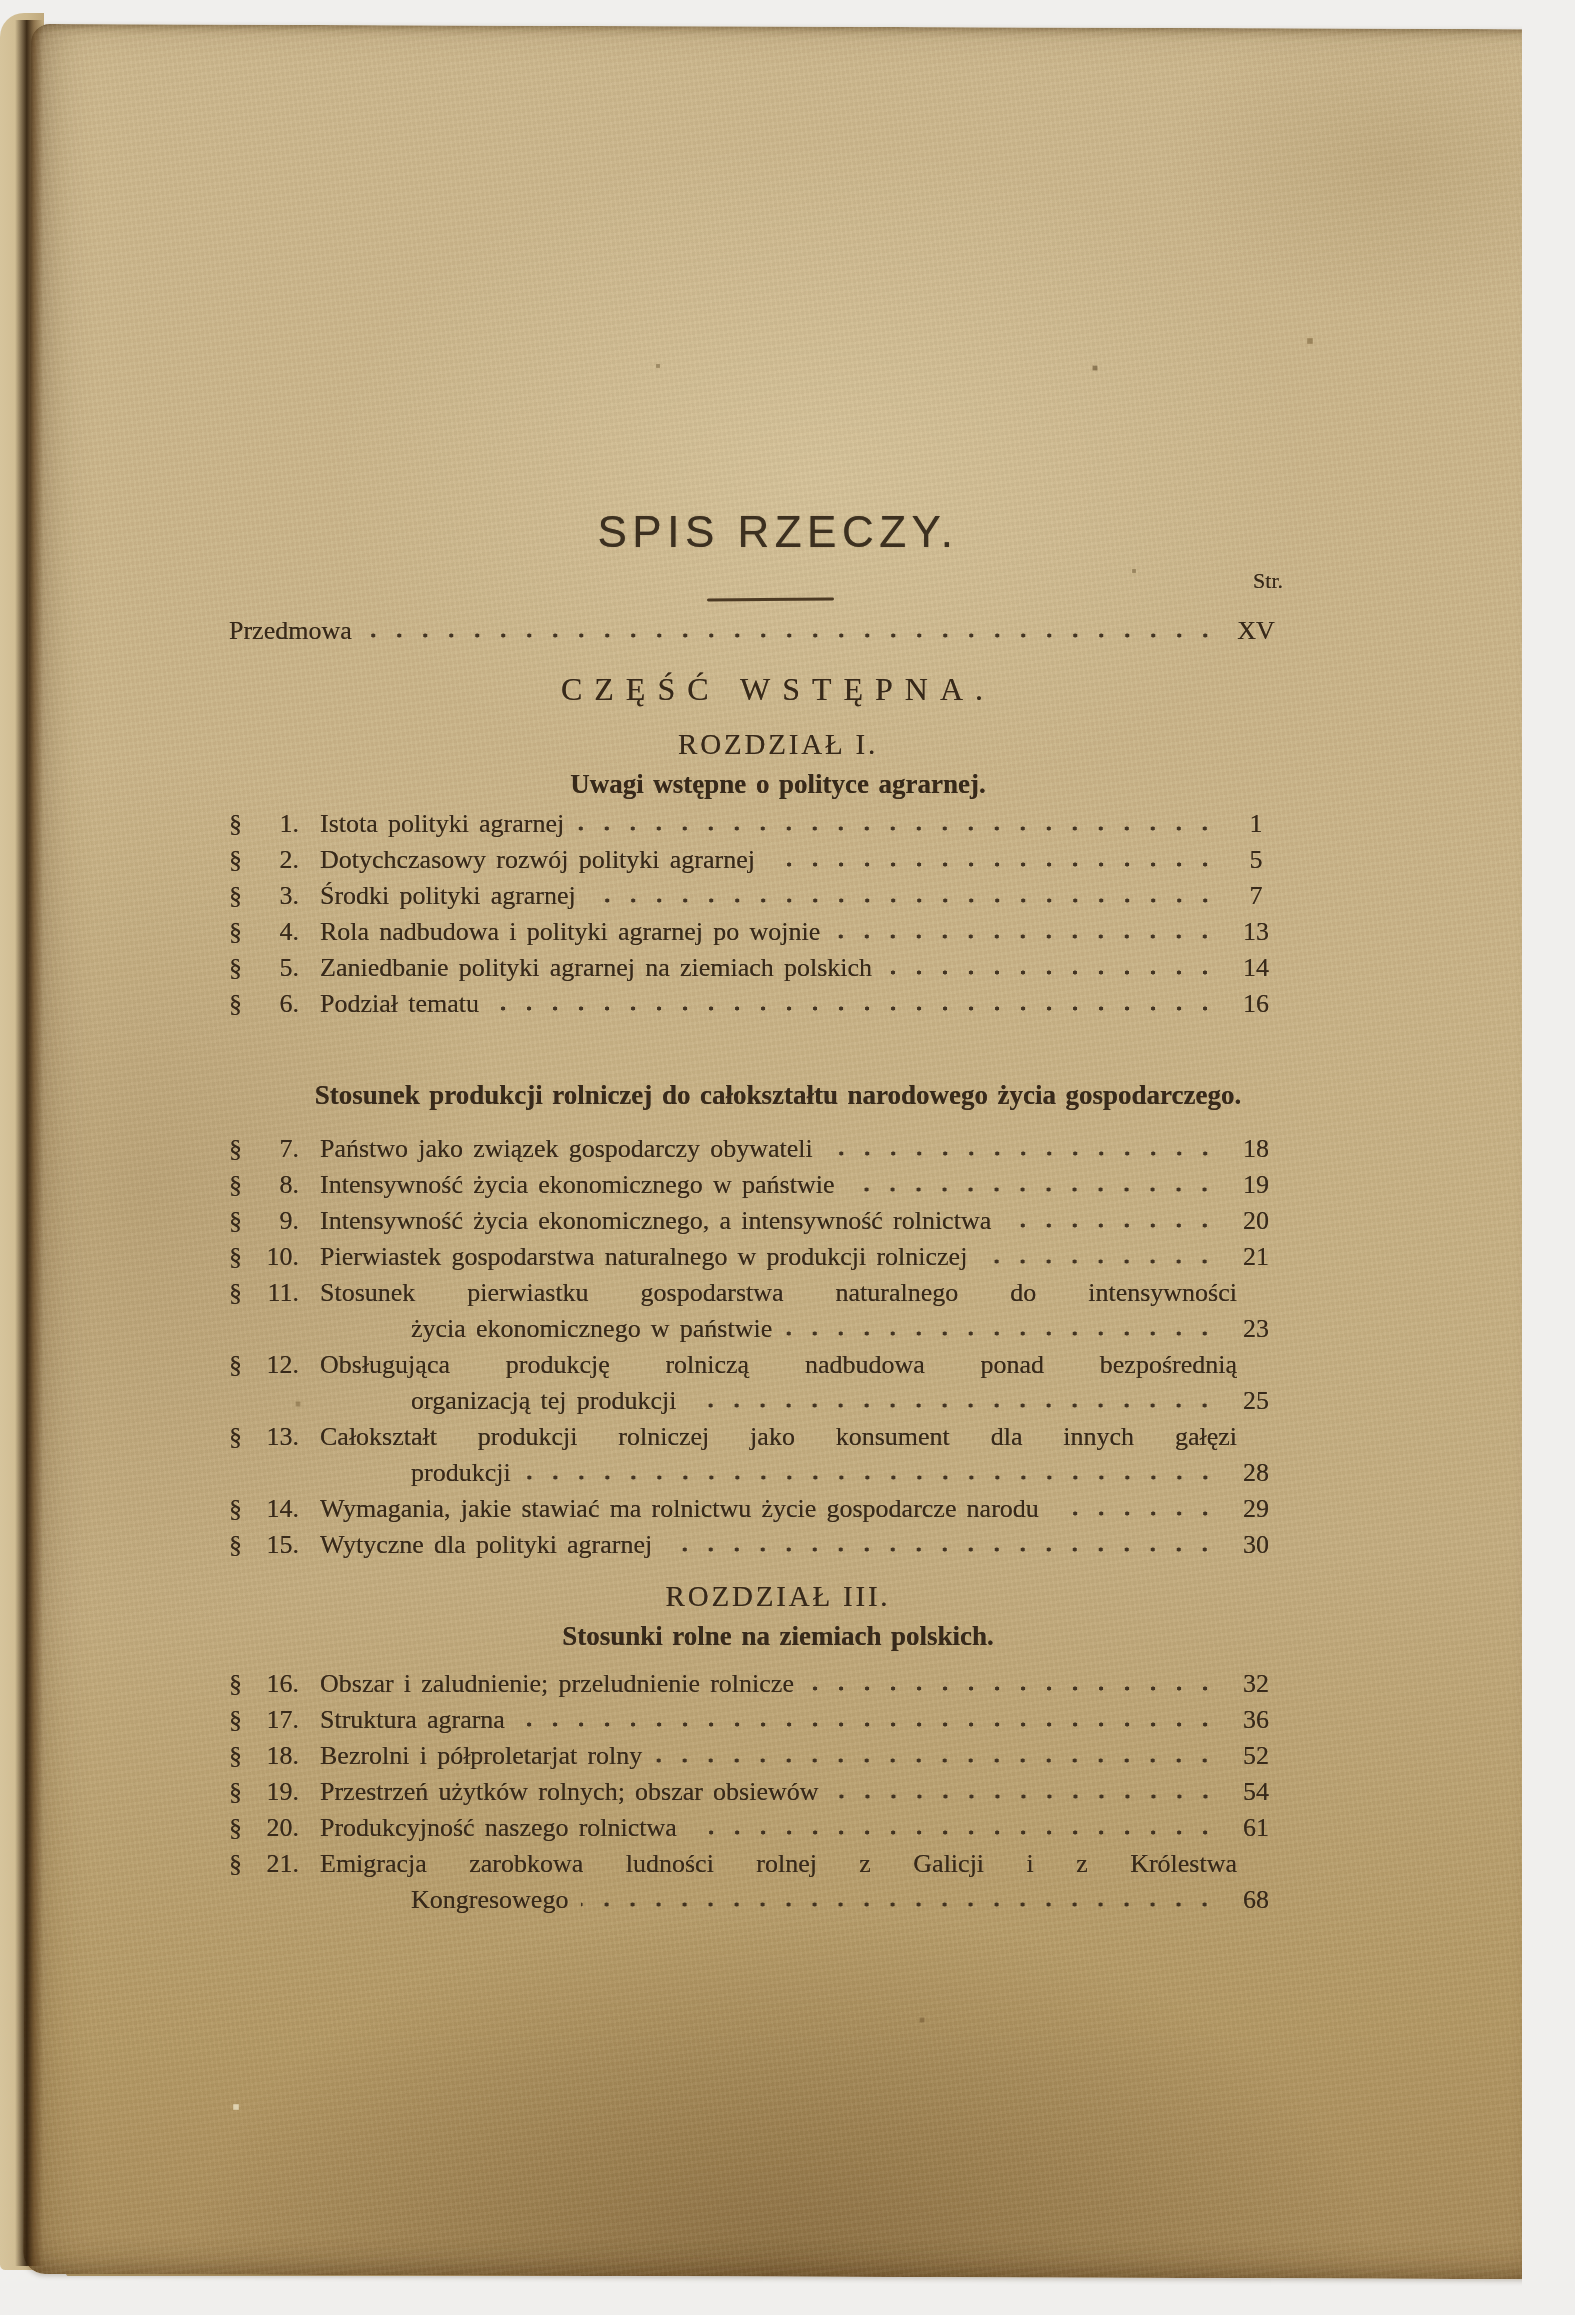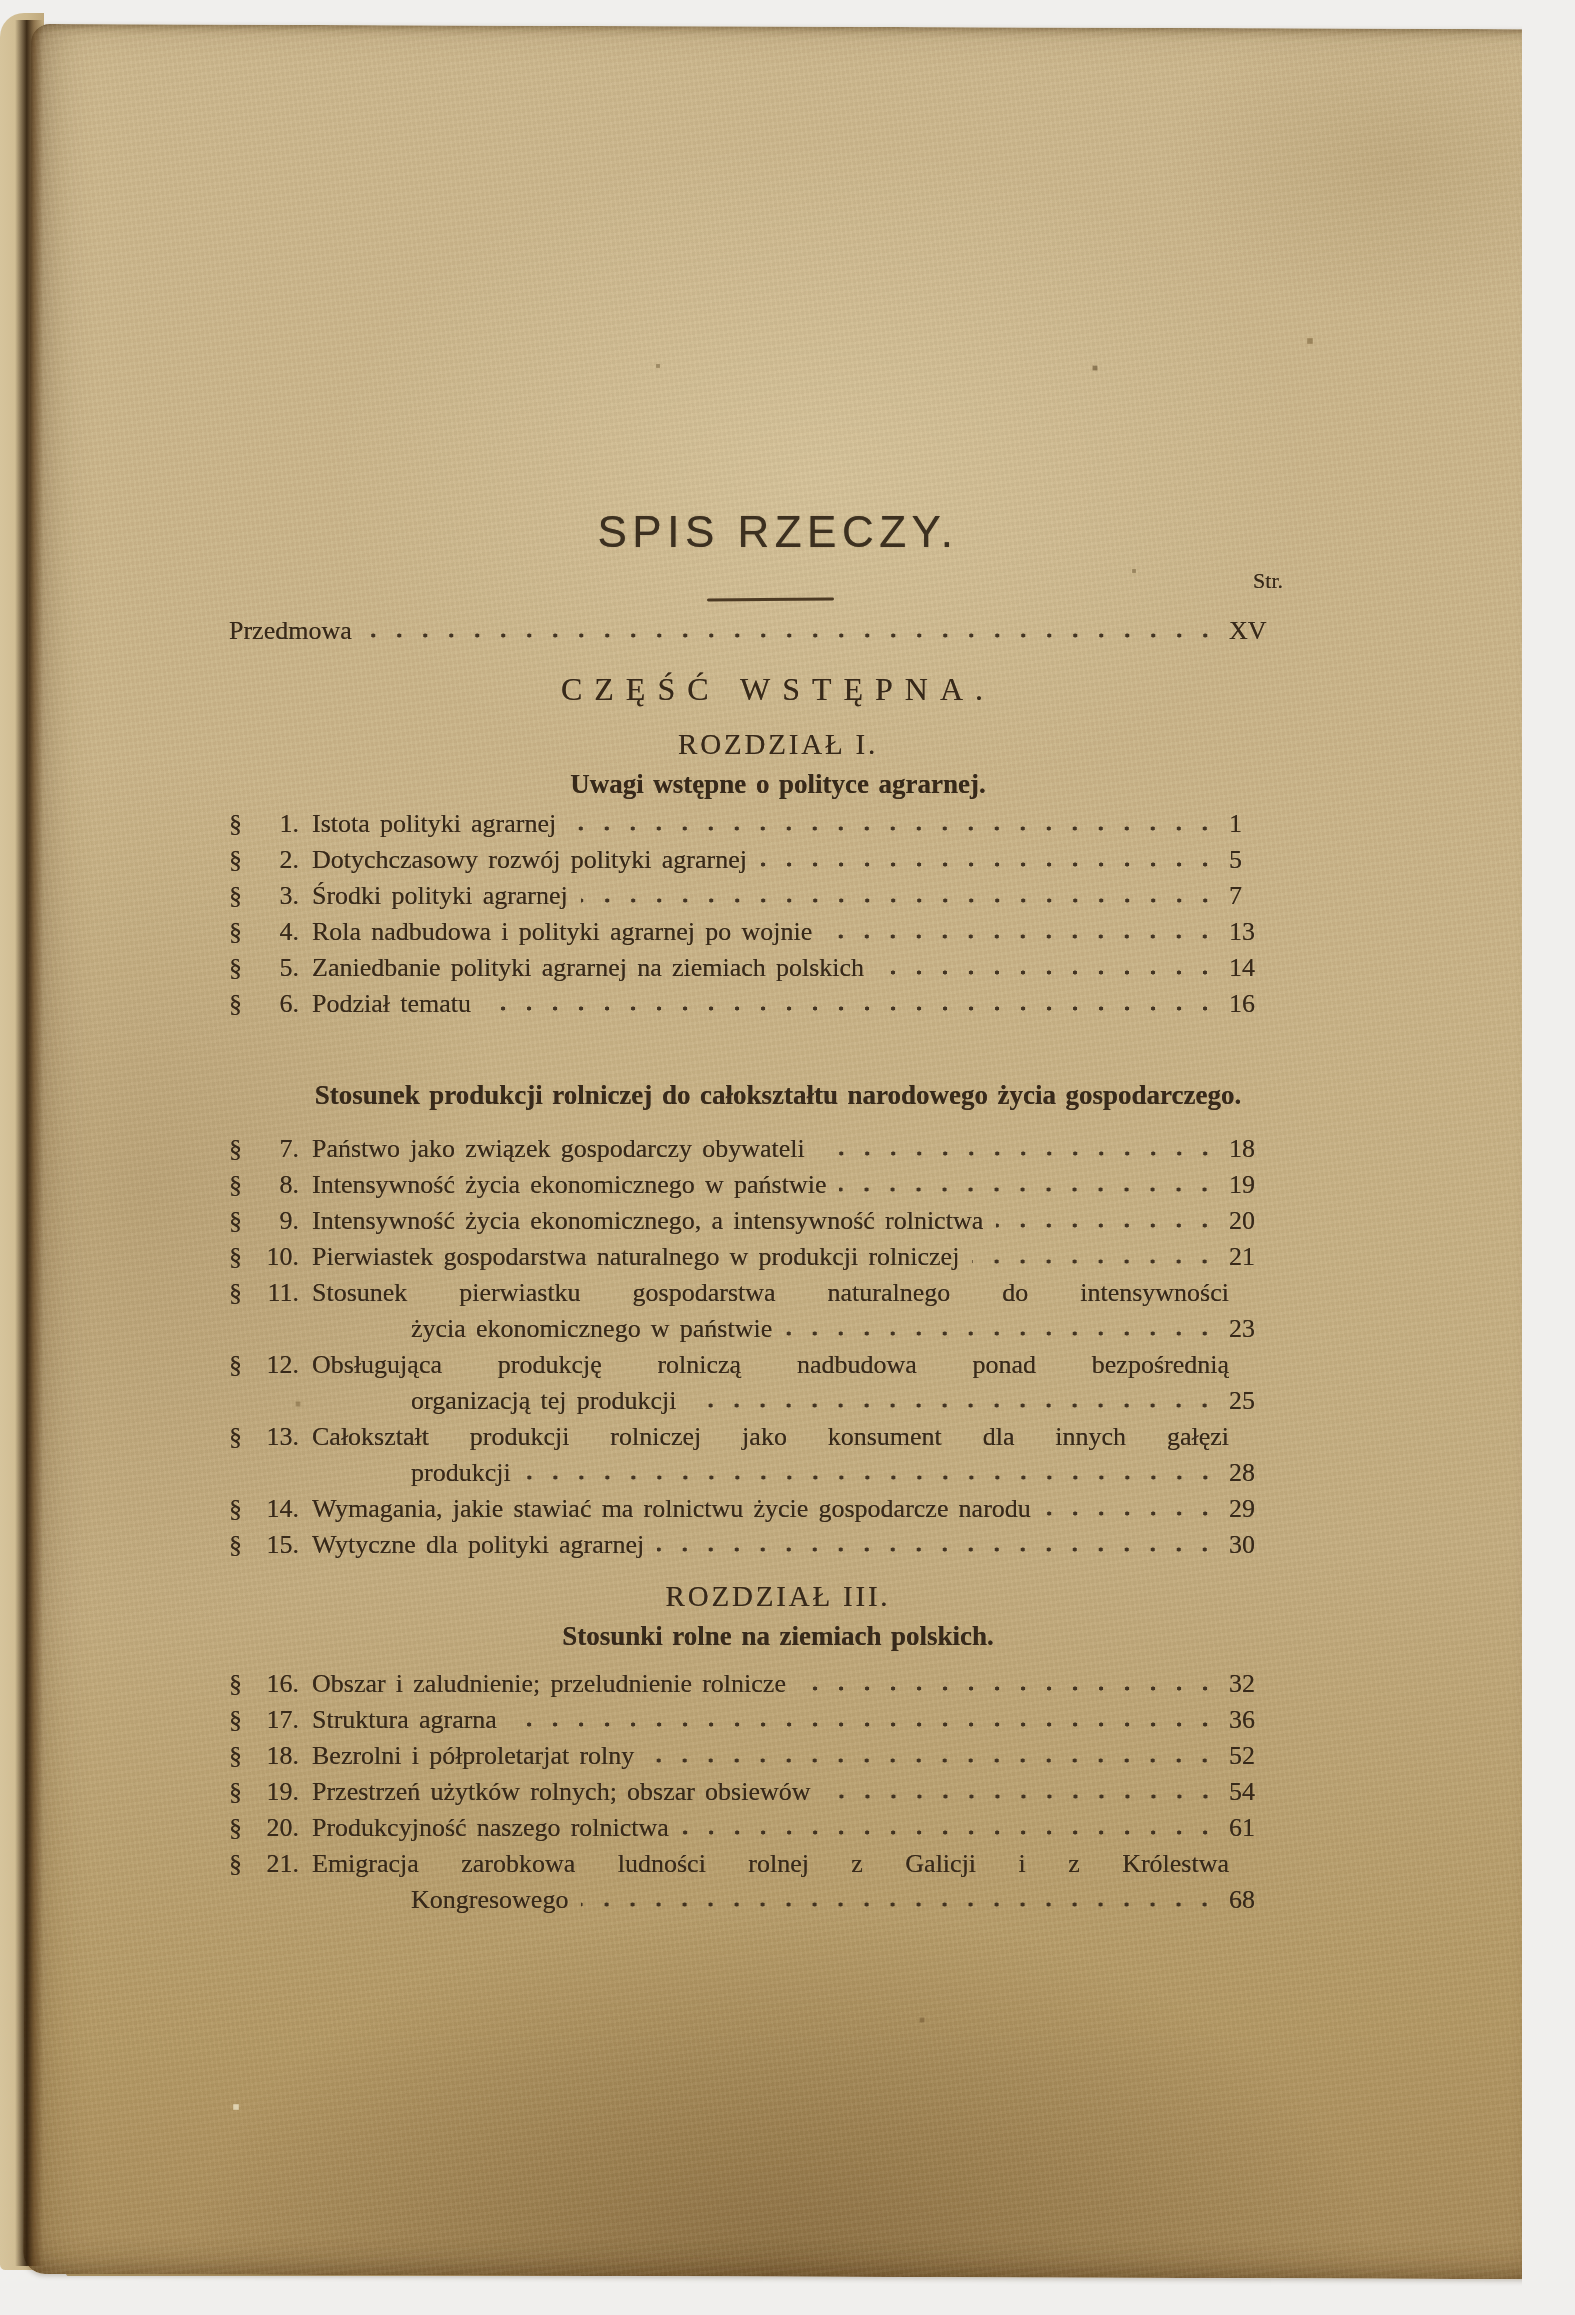--- a/index.html
+++ b/index.html
@@ -71,26 +71,26 @@
 
   .part-heading{left:222px;top:671px;width:1112px;text-align:center;
     font-size:32px;letter-spacing:12px;}
   .chapter{width:1112px;left:222px;text-align:center;font-size:29px;letter-spacing:2.8px;}
   .subtitle{width:1112px;left:222px;text-align:center;font-weight:bold;font-size:27px;word-spacing:2.8px;}
 
   .entries{left:229px;width:1054px;}
   .row{display:flex;align-items:flex-end;height:36px;font-size:26px;word-spacing:3.7px;}
   .row .para{width:28px;}
   .row .num{width:42px;text-align:right;}
-  .row .title{margin-left:13px;white-space:nowrap;}
+  .row .title{margin-left:21px;white-space:nowrap;}
   .row .dots{flex:1;align-self:flex-end;height:11px;margin:0 11px 4.6px 13px;
     background-image:radial-gradient(circle 1.9px at center, var(--ink) 1.8px, rgba(0,0,0,0) 2.3px);
     background-size:26px 11px;background-repeat:repeat-x;background-position:right bottom;
     opacity:.92;}
-  .row .pg{width:54px;text-align:left;}
+  .row .pg{width:54px;text-align:center;}
   .row.first .title{width:917px;text-align:justify;text-align-last:justify;white-space:normal;overflow:hidden;max-height:36px;}
   .row.cont .title{margin-left:182px;}
   .row.front{height:37px;}
   .row.front .title{margin-left:0;}
 </style>
 </head>
 <body>
 
 <div class="scan">
 

